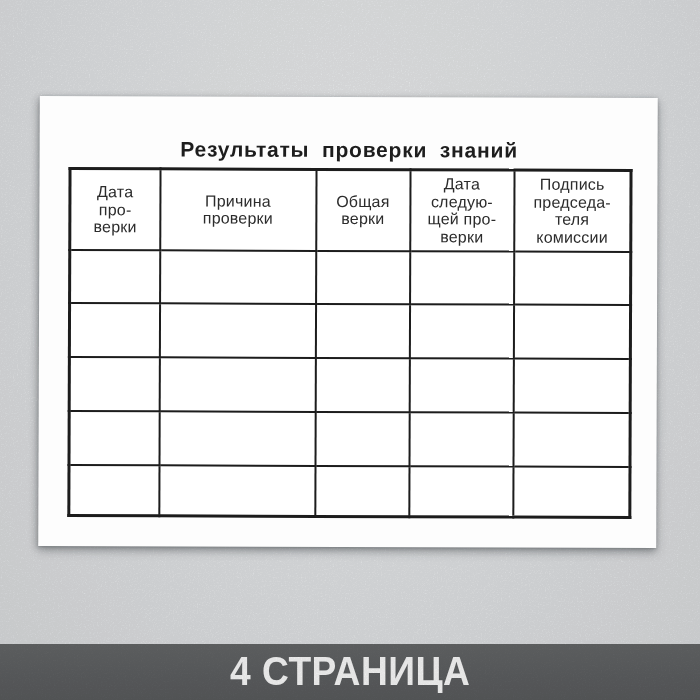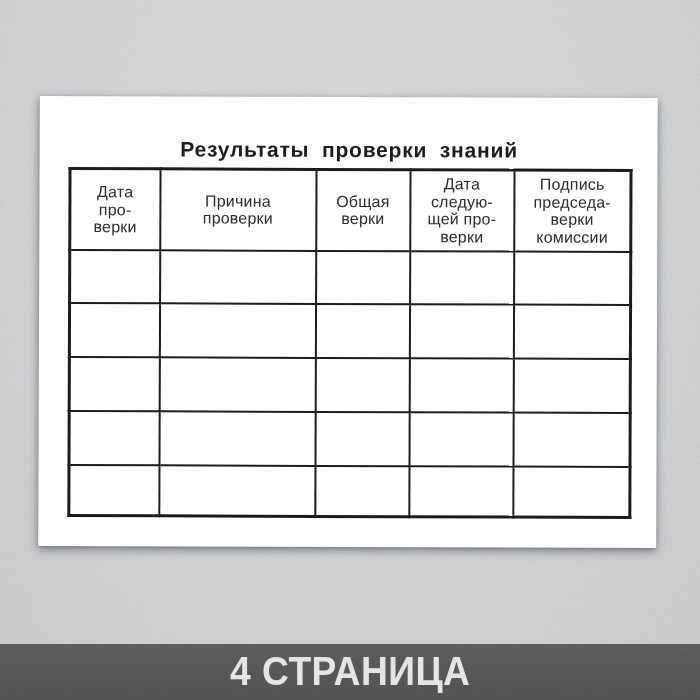--- a/index.html
+++ b/index.html
@@ -145,21 +145,21 @@
           <th>Причина
 проверки</th>
           <th>Общая
 верки</th>
           <th>Дата
 следую-
 щей про-
 верки</th>
           <th>Подпись
 председа-
-верки
+теля
 комиссии</th>
         </tr>
       </thead>
       <tbody>
         <tr class="body-row r1">
           <td></td>
           <td></td>
           <td></td>
           <td></td>
           <td></td>

